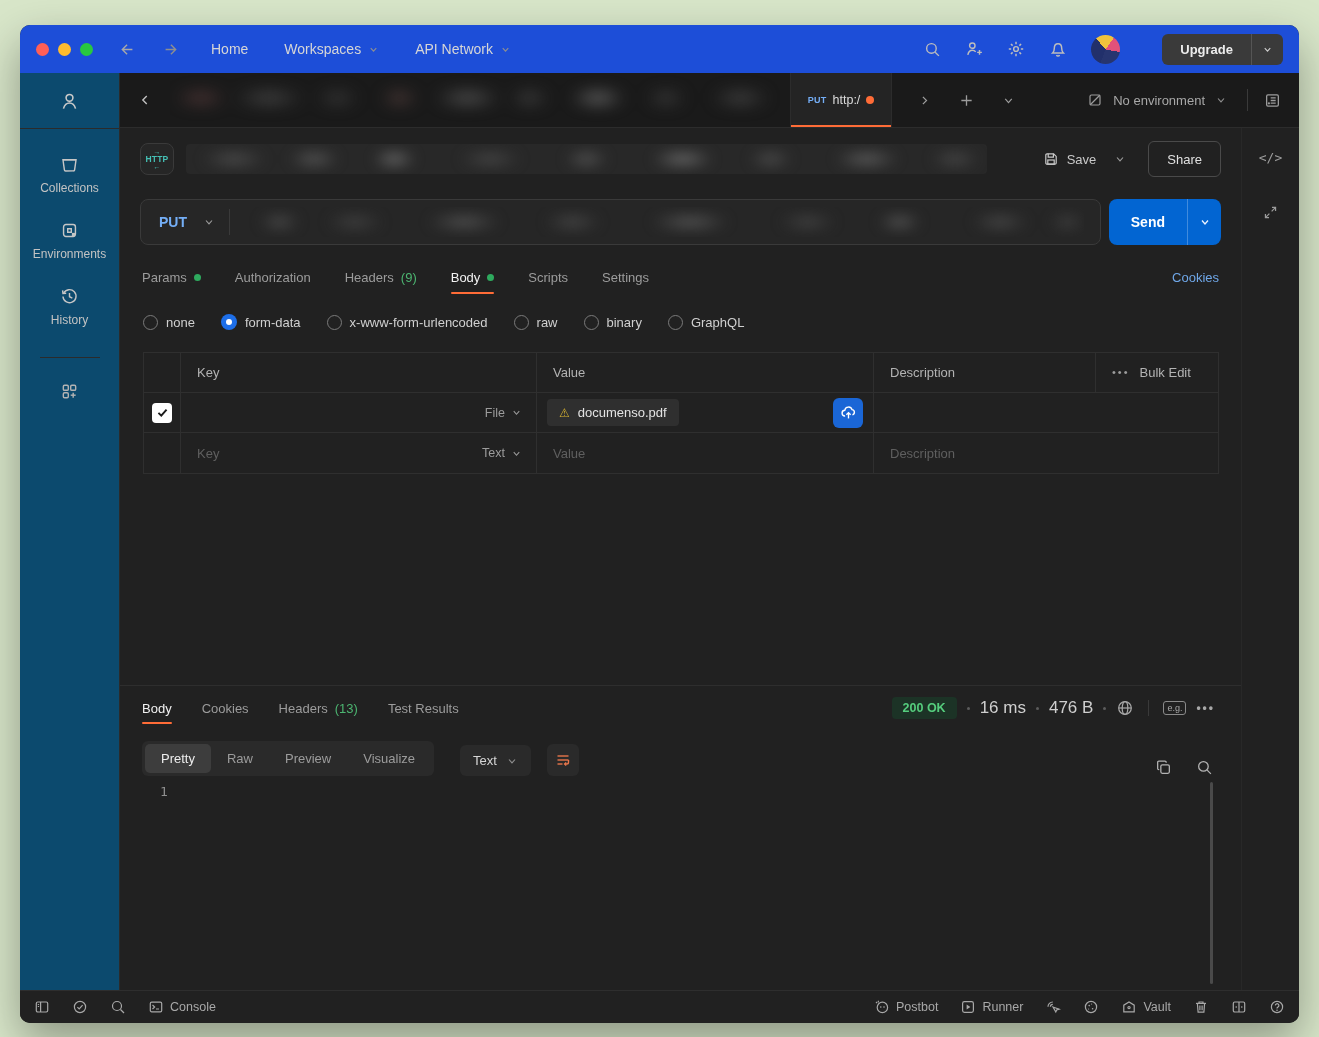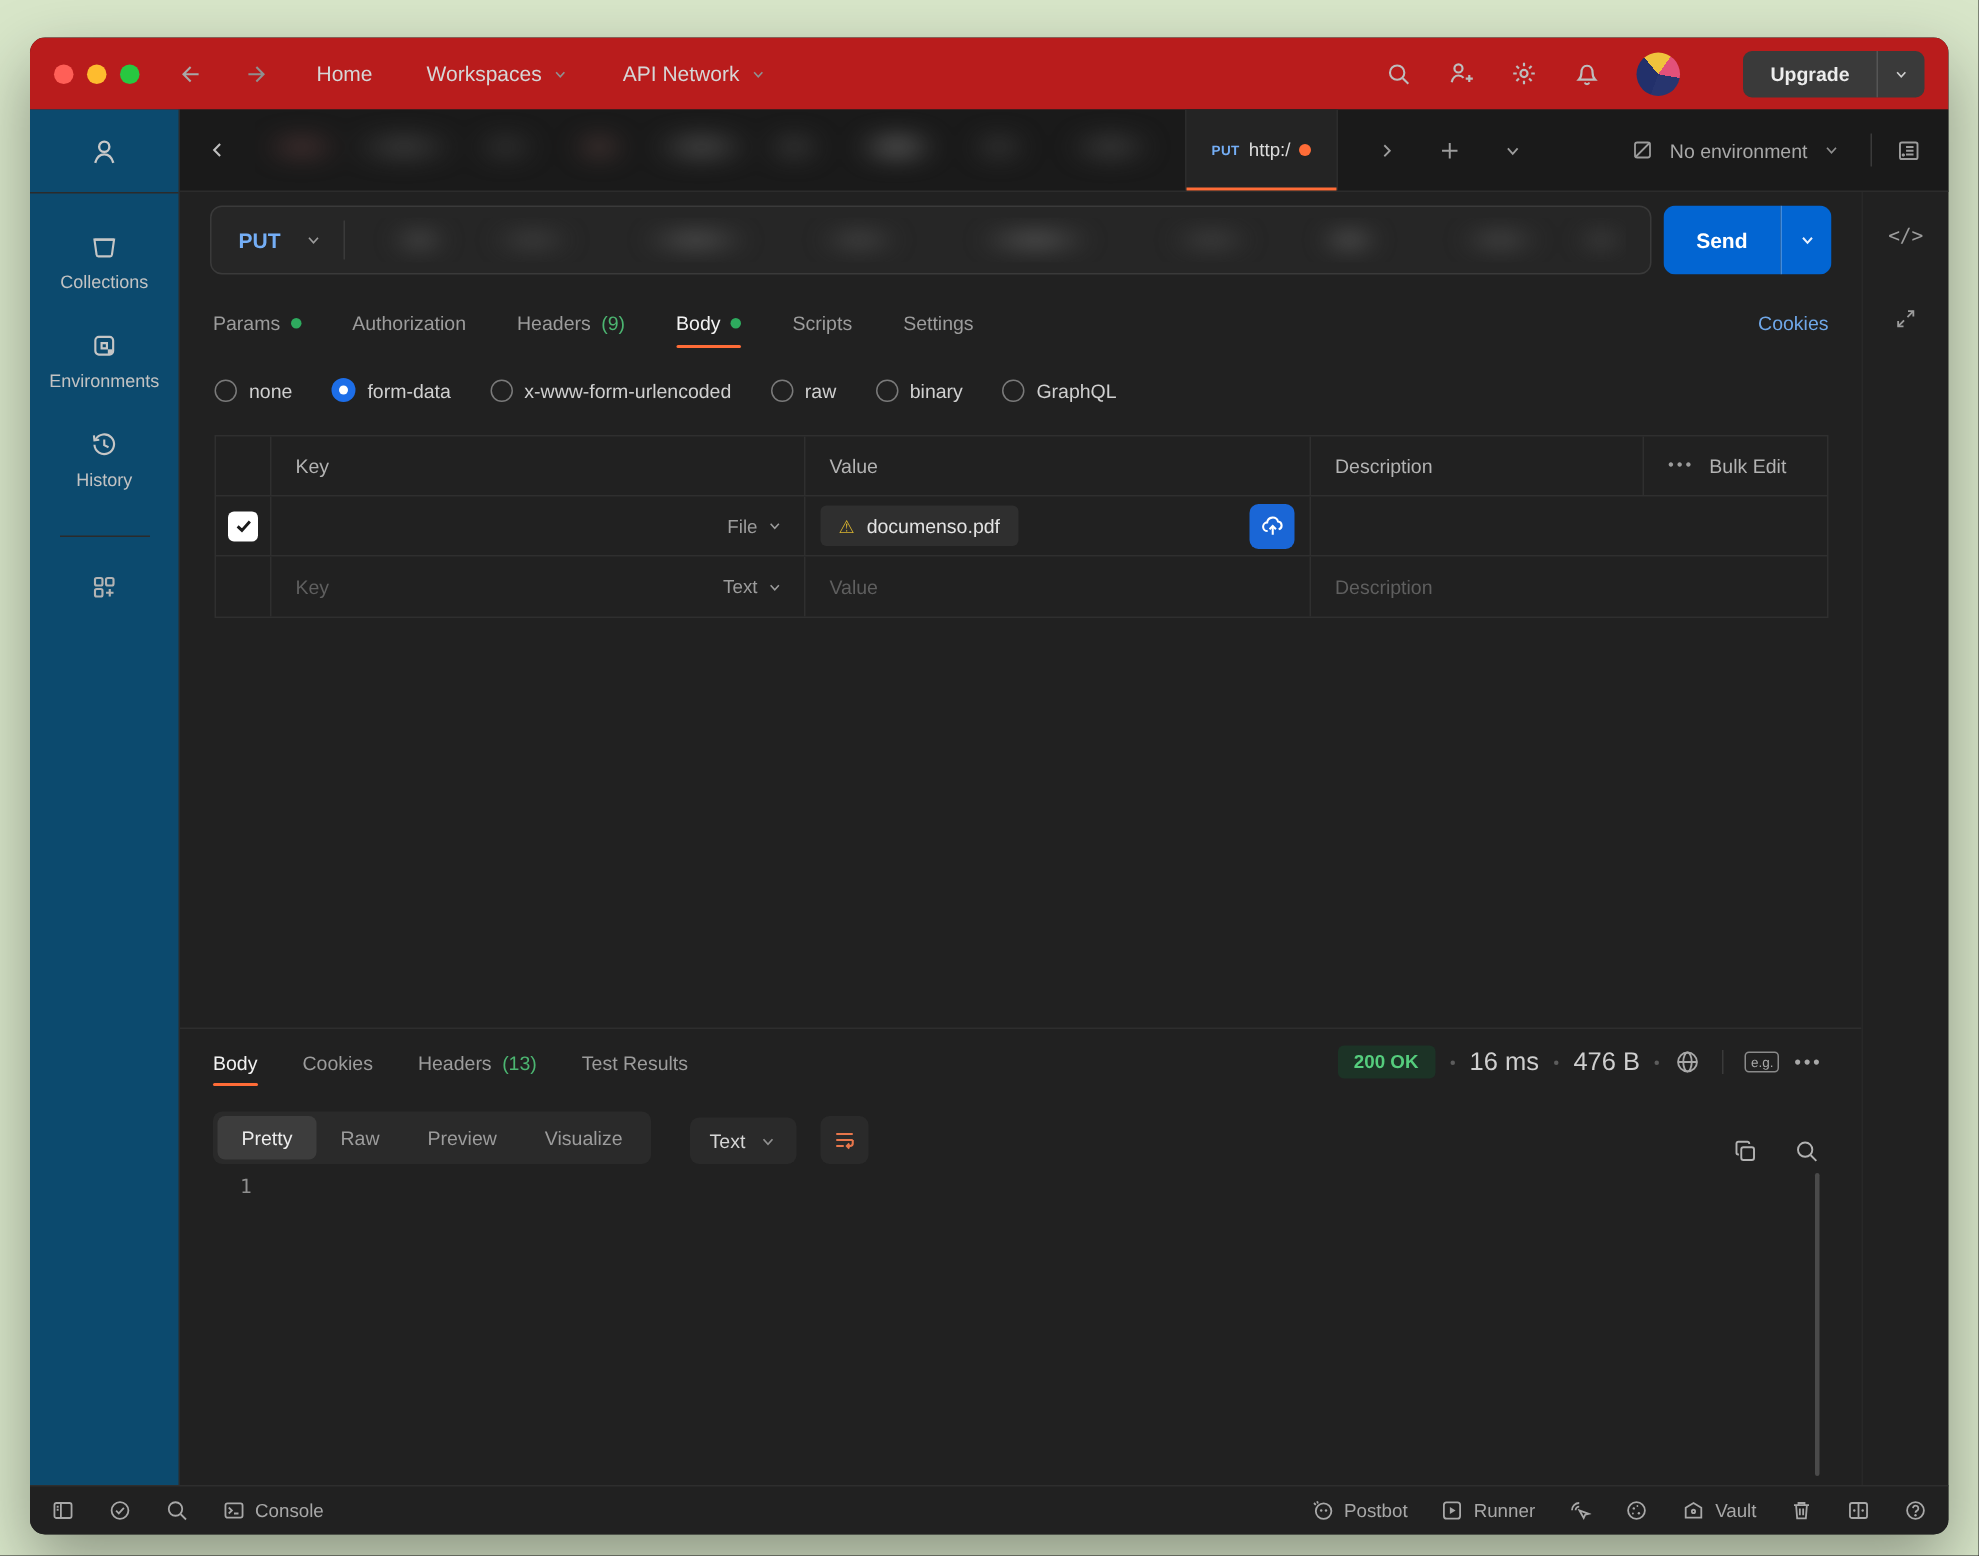--- a/index.html
+++ b/index.html
@@ -4,21 +4,21 @@
 <style>
   * { margin:0; padding:0; box-sizing:border-box; }
   html,body { width:1319px; height:1037px; }
   body { background:#d8e6c9; font-family:"Liberation Sans", sans-serif; overflow:hidden; }
 
   .window { position:absolute; left:20px; top:25px; width:1279px; height:998px;
     background:#212121; border-radius:10px; overflow:hidden; display:flex; flex-direction:column;
     box-shadow:0 18px 45px rgba(0,0,0,.35); color:#e8e8e8; }
 
   
-  .titlebar { height:48px; flex:0 0 48px; background:#b91c1c; display:flex; align-items:center; padding:17px 16px; }
+  .titlebar { height:48px; flex:0 0 48px; background:#1d4ed8; display:flex; align-items:center; padding:17px 16px; }
   .traffic { display:flex; gap:9px; }
   .tl { width:13px; height:13px; border-radius:50%; }
   .tl.close{ background:#ff5f57; } .tl.min{ background:#febc2e; } .tl.max{ background:#28c840; }
   .nav-arrows { display:flex; gap:30px; margin-left:24px; color:#a8a8a8; }
   .nav-arrows .fwd { color:#8f8f8f; }
   .tb-nav { display:flex; gap:36px; margin-left:30px; font-size:14px; }
   .tb-item { display:flex; align-items:center; gap:7px; color:#d6d6d6; cursor:default; }
   .chev { color:#909090; display:inline-flex; }
   .tb-right { margin-left:auto; display:flex; align-items:center; gap:24px; color:#bdbdbd; }
   .avatar { width:29px; height:29px; border-radius:50%;
@@ -385,20 +385,44 @@
               </svg>
             </span>
         </div>
       </div>
 
       <div class="workrow">
         <div class="content">
 
           <div class="req-pane">
 
+            <div class="title-row">
+              <div class="http-badge">
+                <span class="arr">→</span>
+                <span class="txt">HTTP</span>
+                <span class="arr">←</span>
+              </div>
+              <div class="title-blur"></div>
+              <div class="save-cluster">
+                <span>
+                    <svg width="16" height="16" viewBox="0 0 16 16" fill="none" stroke="currentColor" stroke-width="1.2">
+                      <path d="M2.8 4a1.2 1.2 0 0 1 1.2-1.2h6.6l2.6 2.6V12a1.2 1.2 0 0 1-1.2 1.2H4A1.2 1.2 0 0 1 2.8 12z"></path>
+                      <path d="M5.2 2.8v3.4h5.2V2.8"></path>
+                      <rect x="4.8" y="9" width="6.4" height="4.2"></rect>
+                    </svg>
+                  </span>
+                <span>Save</span>
+                <span class="save-chev">
+                    <svg width="12" height="12" viewBox="0 0 16 16" fill="none" stroke="currentColor" stroke-width="1.5">
+                      <polyline points="4,6 8,10.5 12,6"></polyline>
+                    </svg>
+                  </span>
+              </div>
+              <button class="share-btn">Share</button>
+            </div>
 
             <div class="url-row">
               <div class="url-box">
                 <span class="url-method">PUT</span>
                 <span class="url-chev">
                     <svg width="12" height="12" viewBox="0 0 16 16" fill="none" stroke="currentColor" stroke-width="1.5">
                       <polyline points="4,6 8,10.5 12,6"></polyline>
                     </svg>
                   </span>
                 <span class="u-div"></span>

